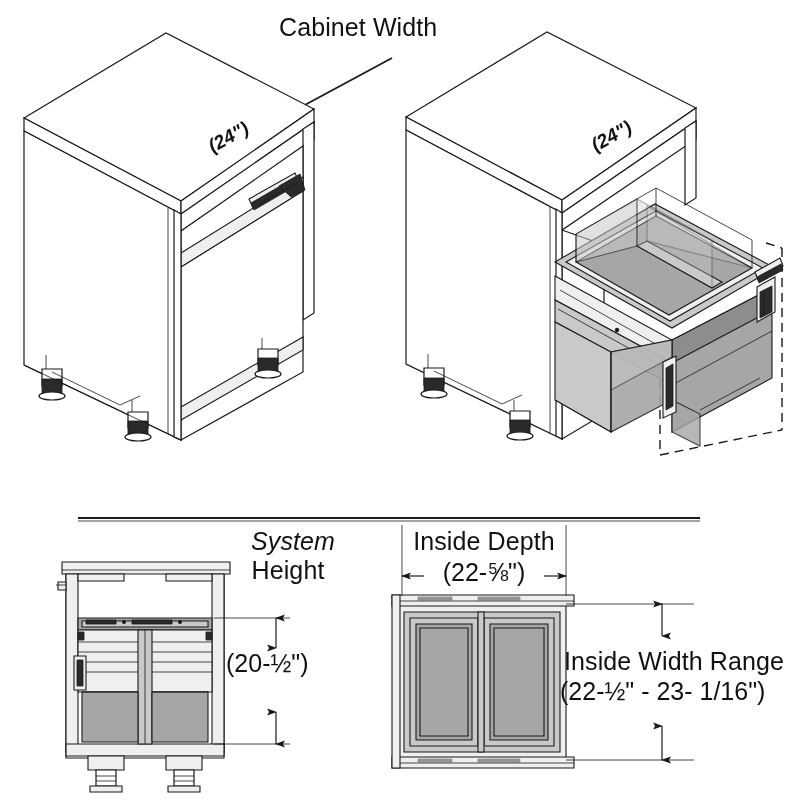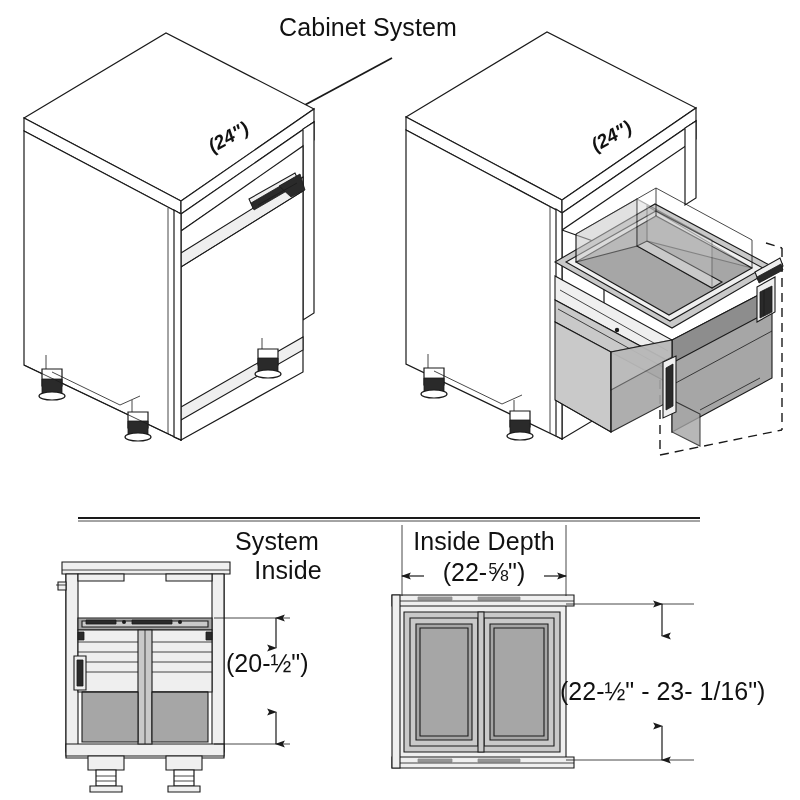--- a/index.html
+++ b/index.html
@@ -338,31 +338,32 @@
 
       <g>
         <path class="lnT" d="M566,604 L694,604"></path>
         <path class="lnT" d="M566,760 L694,760"></path>
         <path class="ln" d="M662,604 L662,636" marker-start="url(#arrUp)" marker-end="url(#arrDown)"></path>
         <path class="ln" d="M662,726 L662,760" marker-start="url(#arrUp)" marker-end="url(#arrDown)"></path>
       </g>
     </g>
   </svg>
 
-  <div class="lbl lbl-title" style="left:279px; top:14px;">Cabinet System</div>
+  <div class="lbl lbl-title" style="left:279px; top:14px;">Cabinet Width</div>
 
   <div class="lbl lbl-iso" style="left:205px; top:139px; transform:rotate(-29deg); transform-origin:left top;">(24")</div>
 
   <div class="lbl lbl-iso" style="left:588px; top:138px; transform:rotate(-29deg); transform-origin:left top;">(24")</div>
 
-  <div class="lbl lbl-title center" style="left:197px; top:528px; width:160px;">System</div>
-  <div class="lbl lbl-title center" style="left:208px; top:557px; width:160px;">Inside</div>
+  <div class="lbl lbl-title center" style="left:213px; top:528px; width:160px;font-style:italic;">System</div>
+  <div class="lbl lbl-title center" style="left:208px; top:557px; width:160px;">Height</div>
 
   <div class="lbl lbl-dim" style="left:226px; top:650px;">(20-½")</div>
 
   <div class="lbl lbl-title center" style="left:384px; top:528px; width:200px;">Inside Depth</div>
 
   <div class="lbl lbl-dim center" style="left:384px; top:559px; width:200px;">(22-⅝")</div>
 
+  <div class="lbl lbl-title" style="left:564px; top:648px;">Inside Width Range</div>
 
   <div class="lbl lbl-dim" style="left:560px; top:678px;">(22-½" - 23- 1/16")</div>
 
 </div>
 
 </body></html>

